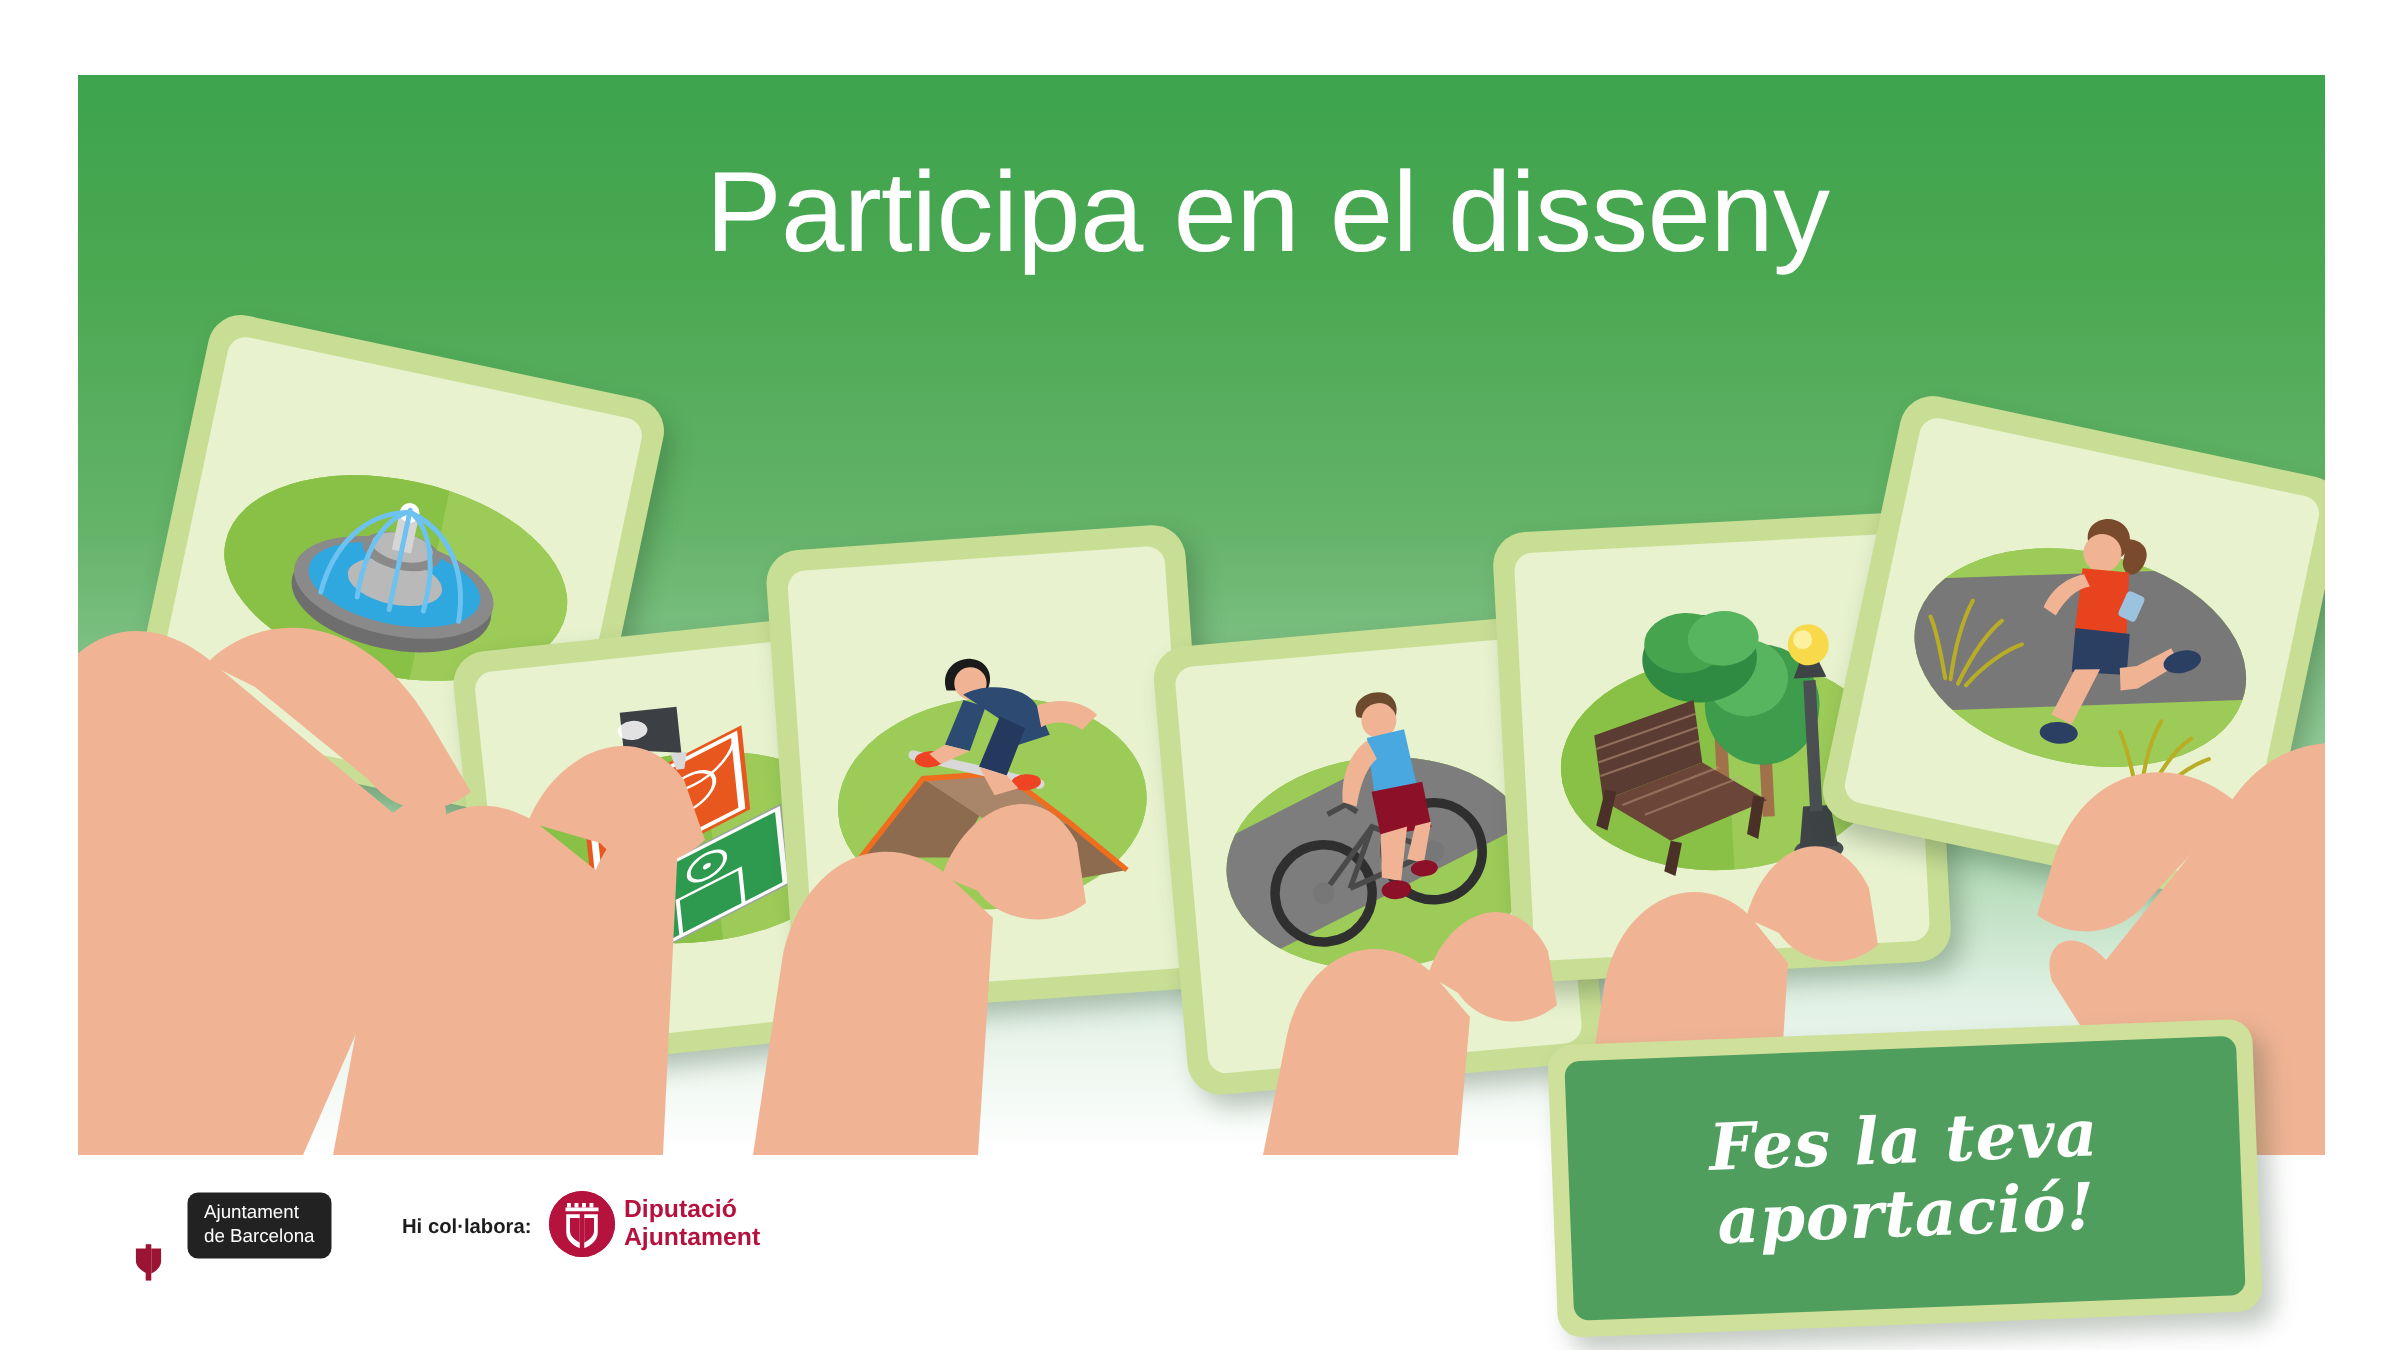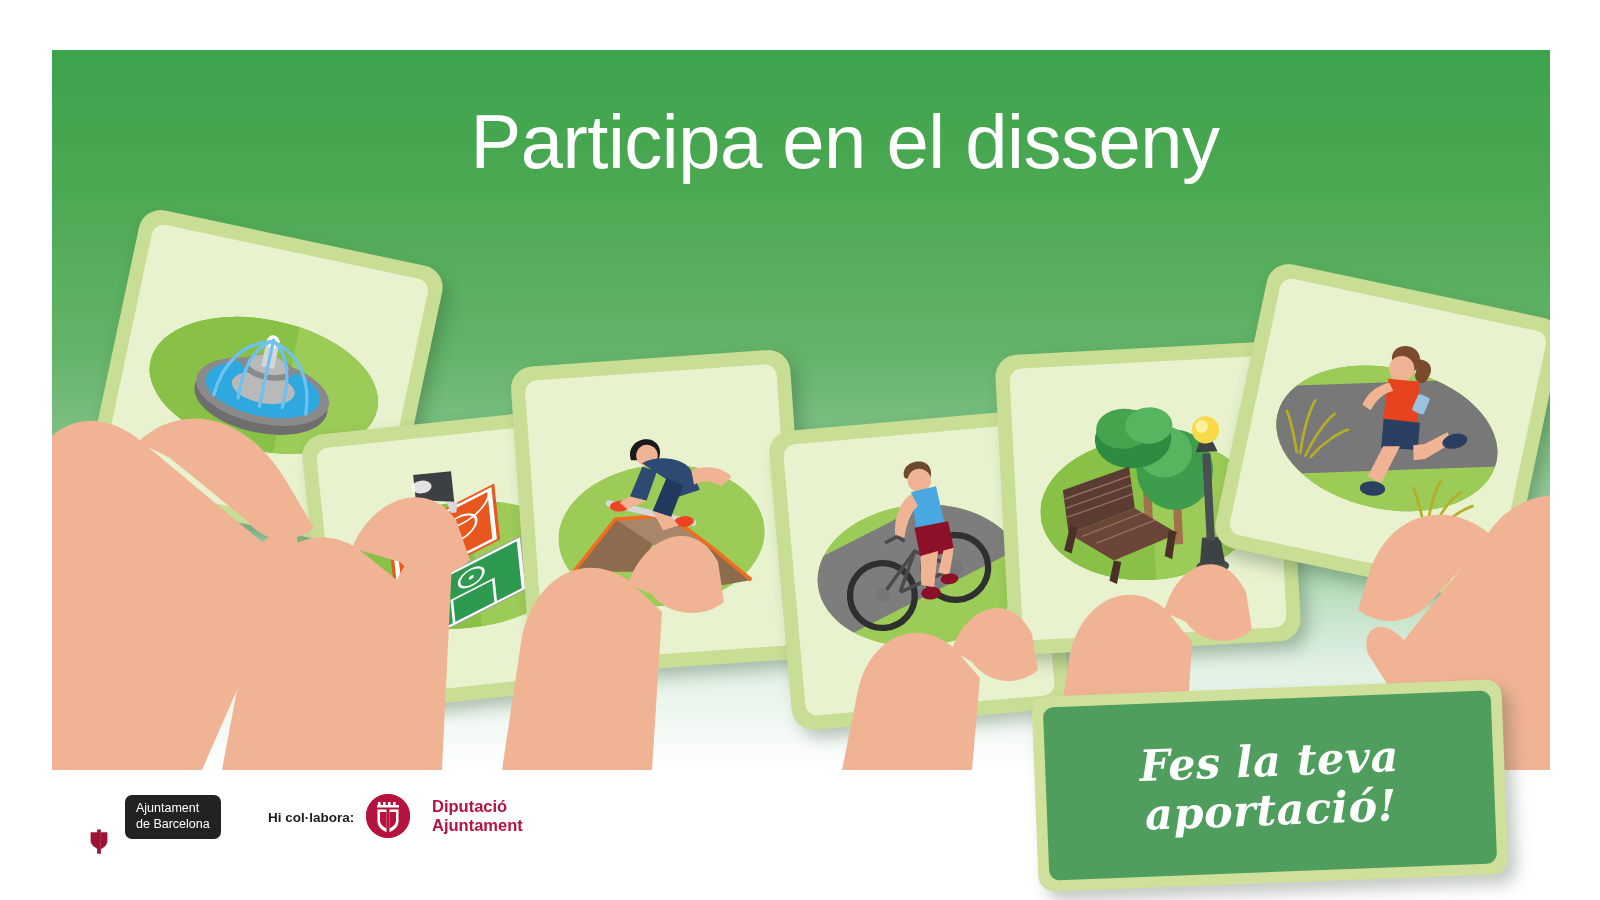--- a/index.html
+++ b/index.html
@@ -62,21 +62,21 @@
   .sab .crest{width:42px;background:#9c1433;border-radius:7px;position:relative;}
   .sab .crest .cr-in{position:absolute;left:7px;top:5px;right:7px;bottom:4px;}
   .sab .nameplate{
     margin-left:5px;background:#222222;border-radius:7px;color:#fff;
     font-size:12.5px;line-height:1.25;padding:6px 11px;display:flex;
     flex-direction:column;justify-content:center;font-weight:400;
   }
   #collab-label{position:absolute;left:268px;top:30px;font-size:13.5px;color:#1d1d1d;font-weight:700;}
   .dip{position:absolute;left:366px;top:14px;display:flex;align-items:center;}
   .dip .seal{width:44px;height:44px;border-radius:50%;background:#b5123e;position:relative;}
-  .dip .dip-text{margin-left:22px;color:#b5123e;font-weight:700;font-size:16.5px;line-height:1.18;}
+  .dip .dip-text{margin-left:6px;color:#b5123e;font-weight:700;font-size:16.5px;line-height:1.18;}
 </style>
 </head>
 <body>
 
 <div id="stage">
 
   <div id="hero">
 
     <div id="headline">
       <span class="hl-line">Participa en el disseny</span>

